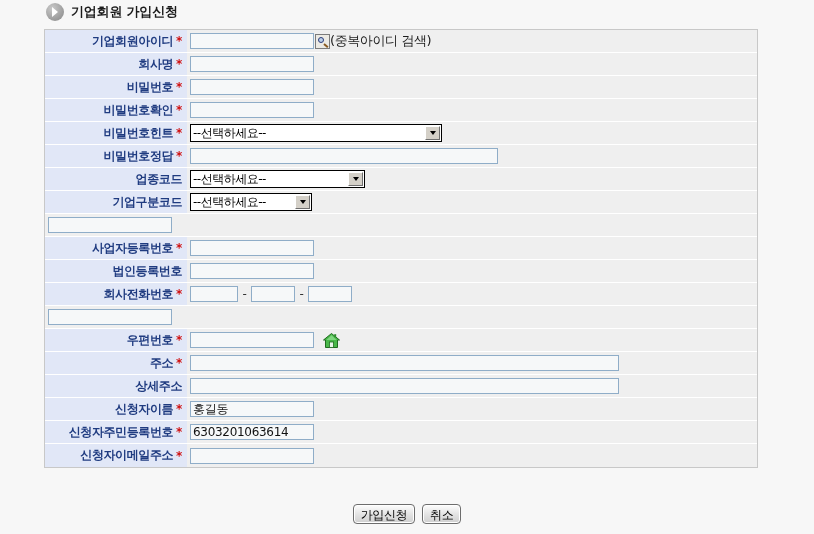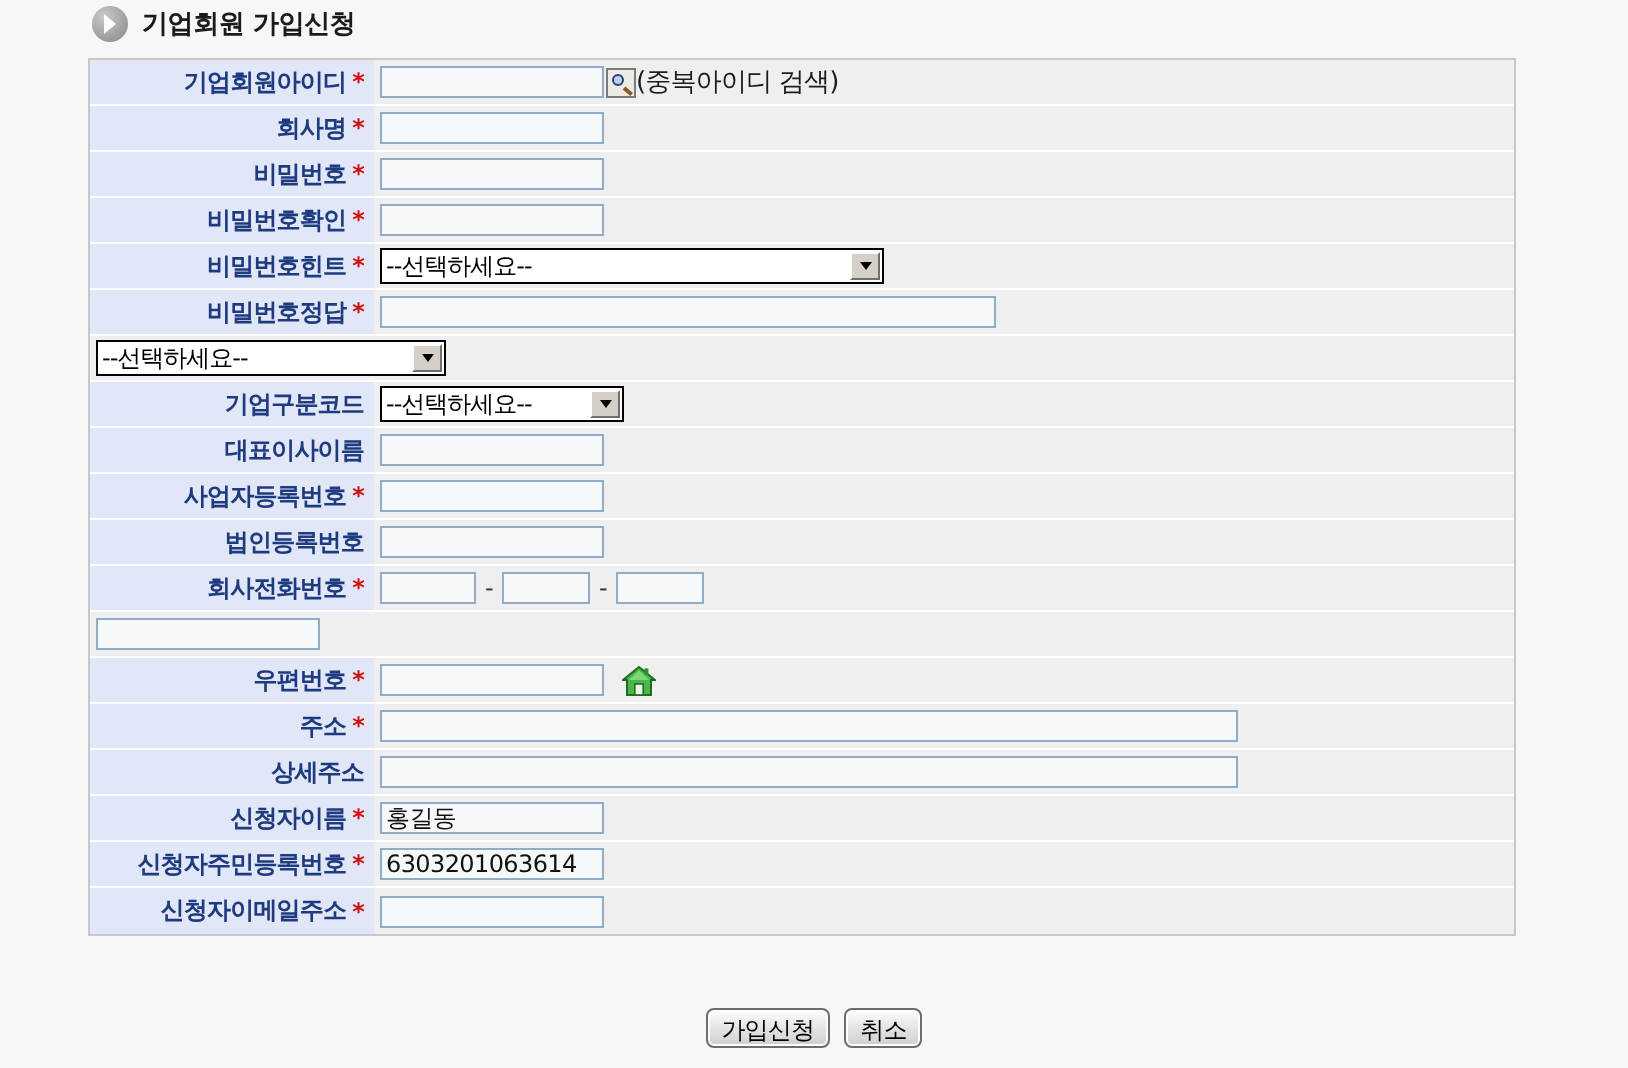--- a/index.html
+++ b/index.html
@@ -117,21 +117,21 @@
     border: 1px solid #8fadc8;
     background: #f6f8f9;
     font-family: "DejaVu Sans", "Liberation Sans", sans-serif;
     font-size: 12px;
     color: #111;
     padding: 0 2px;
     box-sizing: border-box;
     outline: none;
     letter-spacing: -0.3px;
   }
-  .w-std   { width: 112px; }
+  .w-std   { width: 124px; }
   .w-ans   { width: 308px; }
   .w-addr  { width: 429px; }
   .w-ph1   { width: 48px; }
   .w-ph2   { width: 44px; }
   .w-ph3   { width: 44px; }
 
   .dash {
     display: inline-block;
     width: 13px;
     text-align: center;
@@ -318,42 +318,42 @@
       <div class="form-row">
         <div class="cell-label">
           <span>비밀번호정답</span>
           <span class="req">*</span>
         </div>
         <div class="cell-value">
           <input type="text" class="txt w-ans" value="" style="">
         </div>
       </div>
       <div class="form-row">
+        <div class="cell-label">
+          <span>업종코드</span>
+        </div>
         <div class="cell-value">
           <div class="sel sel-biz">
             <span class="sel-text">--선택하세요--</span>
             <span class="sel-btn"></span>
           </div>
         </div>
       </div>
       <div class="form-row">
         <div class="cell-label">
           <span>기업구분코드</span>
         </div>
         <div class="cell-value">
           <div class="sel sel-type">
             <span class="sel-text">--선택하세요--</span>
             <span class="sel-btn"></span>
           </div>
         </div>
       </div>
       <div class="form-row">
-        <div class="cell-label">
-          <span>대표이사이름</span>
-        </div>
         <div class="cell-value">
           <input type="text" class="txt w-std" value="" style="">
         </div>
       </div>
       <div class="form-row">
         <div class="cell-label">
           <span>사업자등록번호</span>
           <span class="req">*</span>
         </div>
         <div class="cell-value">

